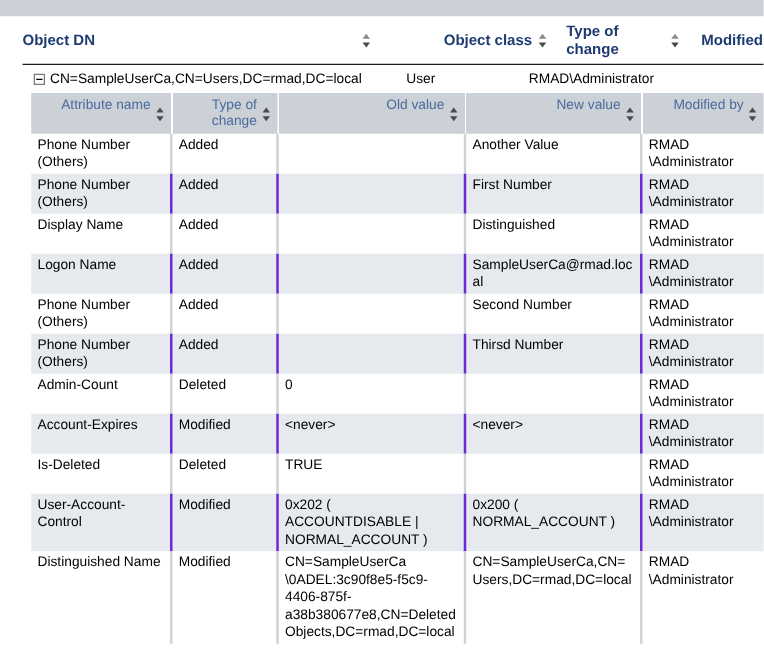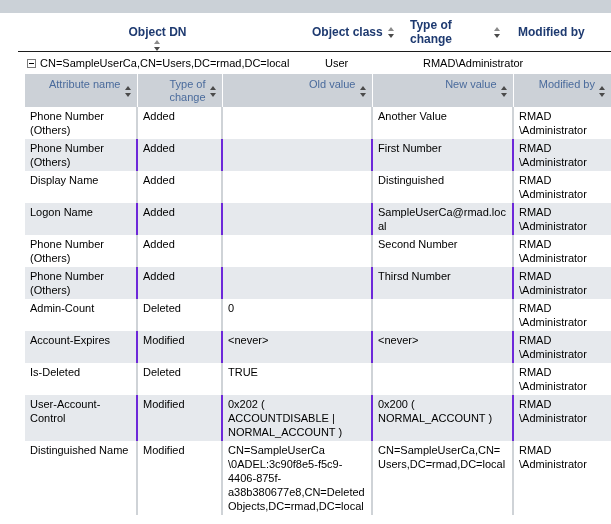--- a/index.html
+++ b/index.html
@@ -28,22 +28,22 @@
   }
   .oh-cell {
     height: 100%;
     display: flex;
     align-items: center;
     justify-content: space-between;
     flex: none;
     cursor: default;
   }
   .oh-cell .label { line-height: 14px; }
-  .oh-c1 { width: 289px; padding: 12px 10px 0 0; flex-direction: column; }
-  .oh-c2 { width: 100px; padding: 0 12px 0 5px; }
+  .oh-c1 { width: 289px; padding: 0 10px 0 0; }
+  .oh-c2 { width: 100px; padding: 0 12px 0 5px; margin-left: 43px; }
   .oh-c3 { width: 108px; padding: 0 14px 0 3px; }
   .oh-c4 { width: 114px; padding: 0 4px 0 3px; }
 
   
   .sort {
     display: block; width: 7px; height: 11px;
     position: relative; flex: none;
   }
   .sort::before {
     content: ""; position: absolute; top: 0; left: 0;

